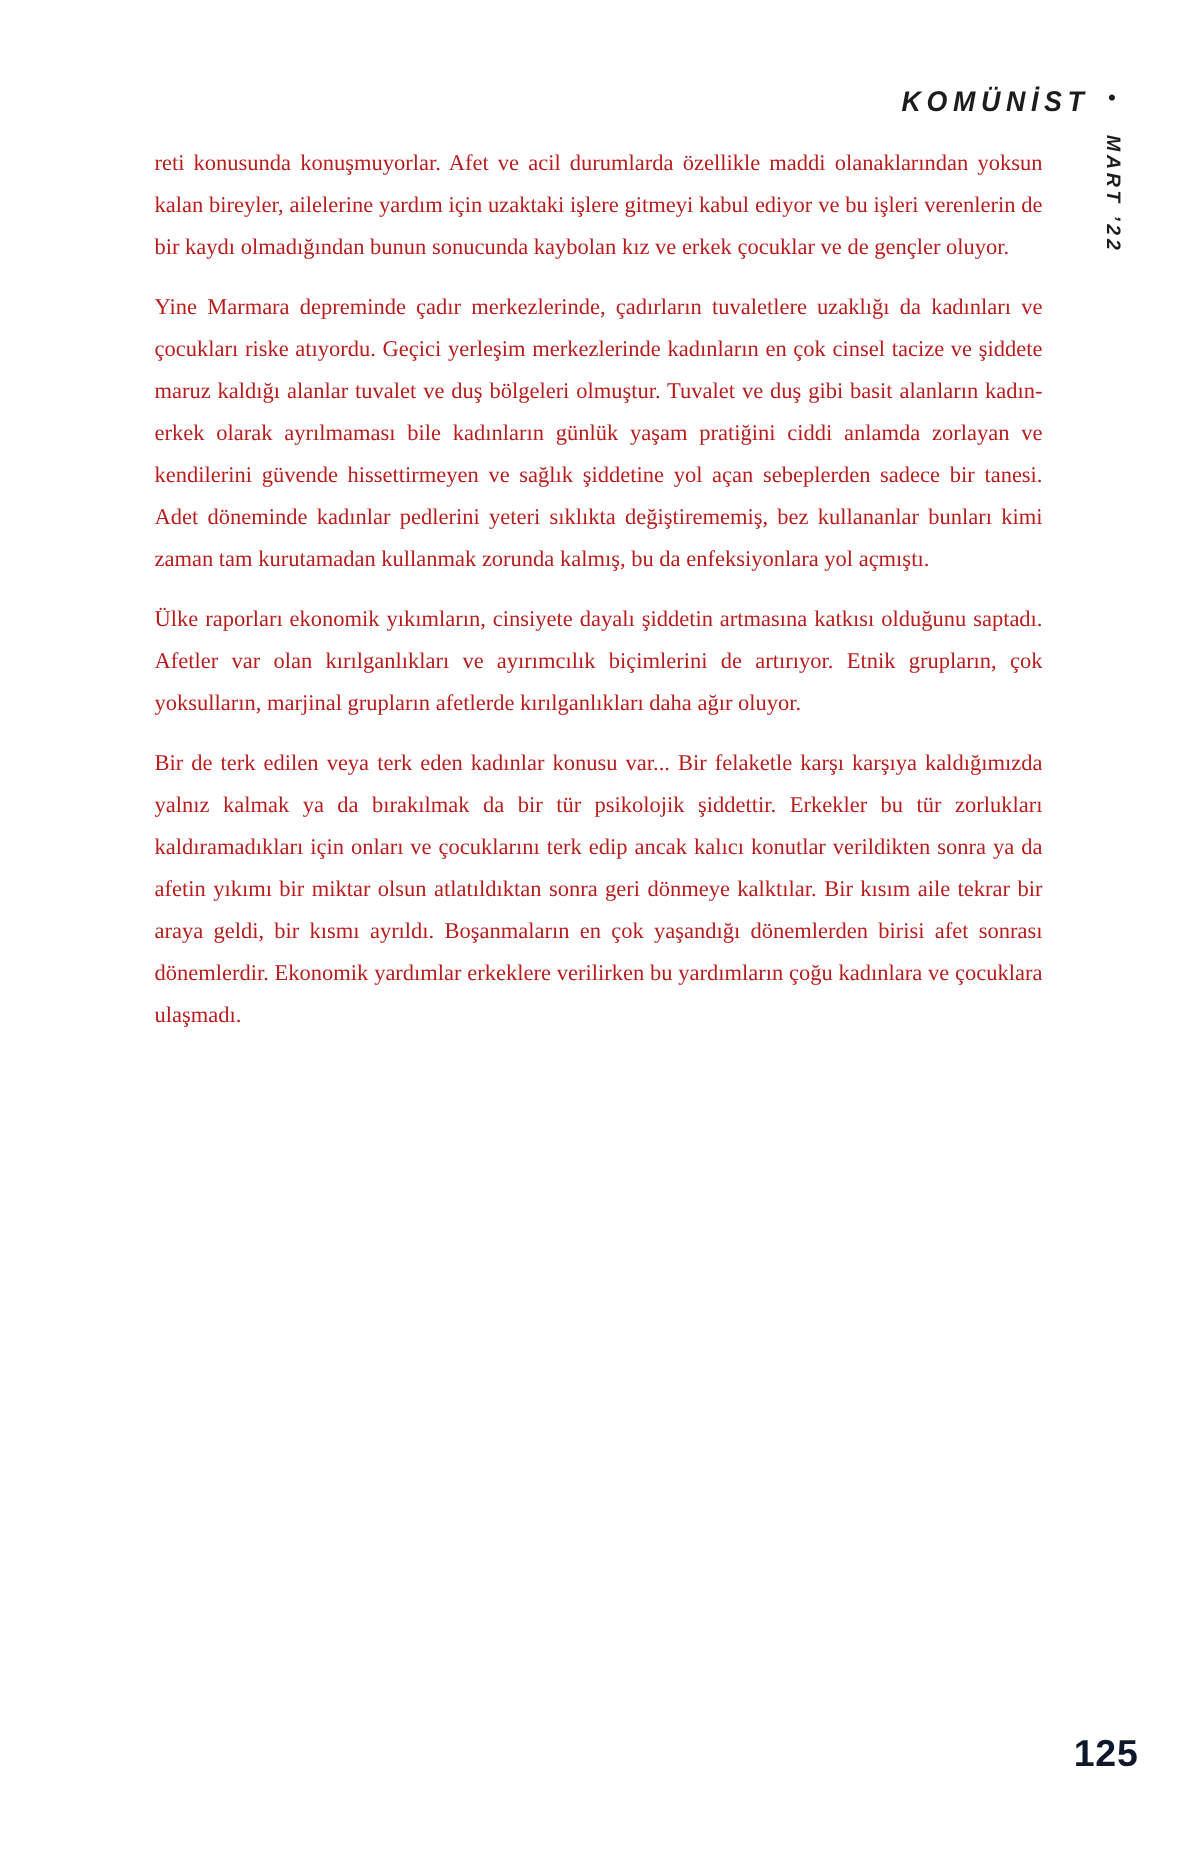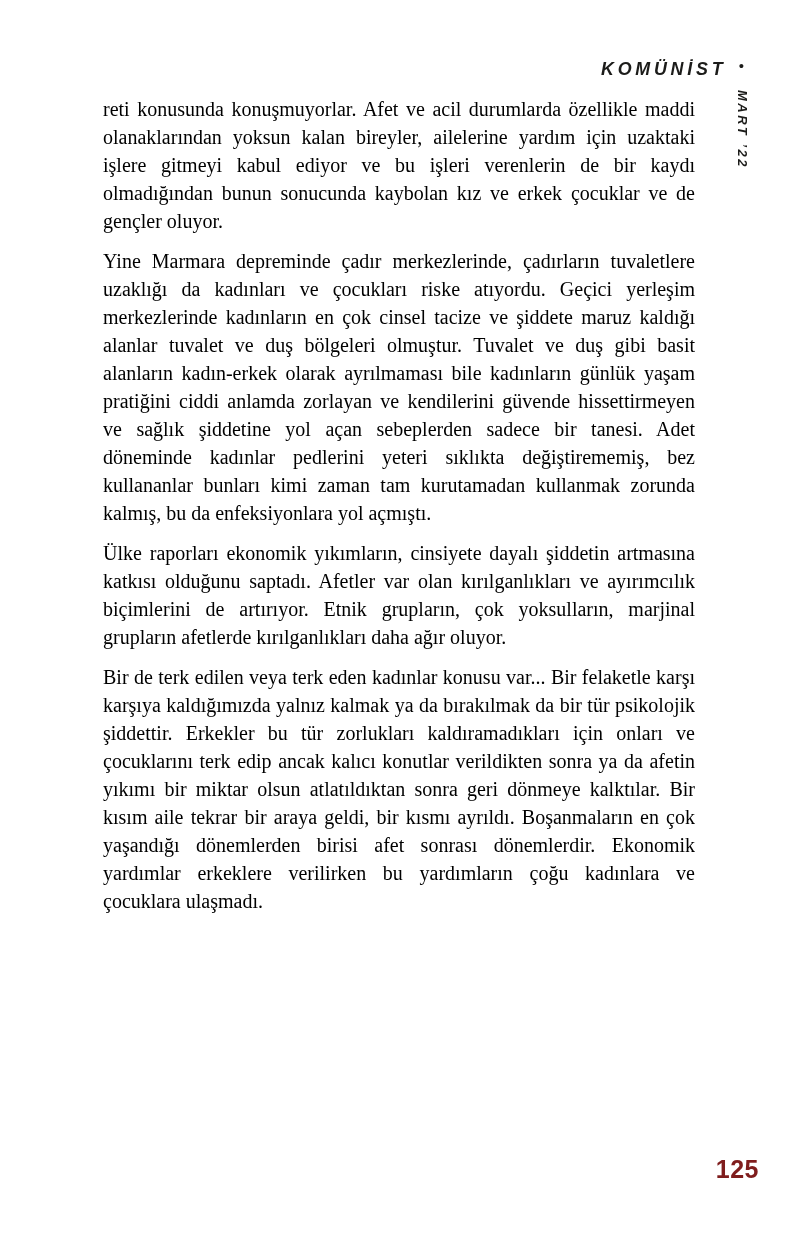--- a/index.html
+++ b/index.html
@@ -55,40 +55,40 @@
     letter-spacing: 2.5px;
     color: #1c1c1a;
     white-space: nowrap;
   }
   
   .body-text {
     position: absolute;
     left: 103px;
     top: 95px;
     width: 592px;
-    font-size: 20px;
+    font-size: 15px;
     line-height: 28px;
     text-align: justify;
-    color: #000000;
+    color: #b91c1c;
     hyphens: auto;
     -webkit-hyphens: auto;
   }
   .body-text p {
     margin: 0 0 12px 0;
   }
   
   .page-number {
     position: absolute;
     right: 39px;
     top: 1155px;
     font-family: "Liberation Sans", sans-serif;
     font-weight: bold;
     font-size: 25px;
     letter-spacing: 0.5px;
-    color: #7f1d1d;
+    color: #0f172a;
   }
 </style>
 </head>
 <body>
 
 <div class="book-page">
 
   <header class="masthead">
     <span class="journal-title">KOMÜNİST</span>
     <span class="bullet-sep">•</span>

